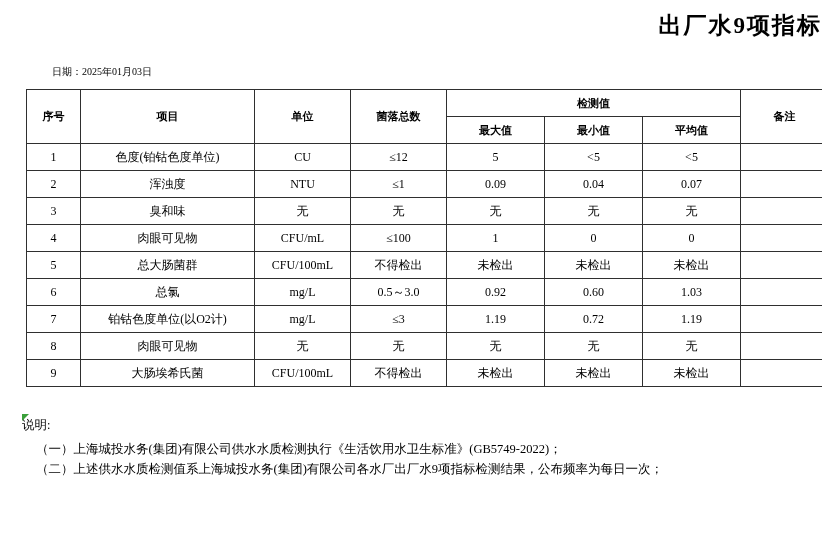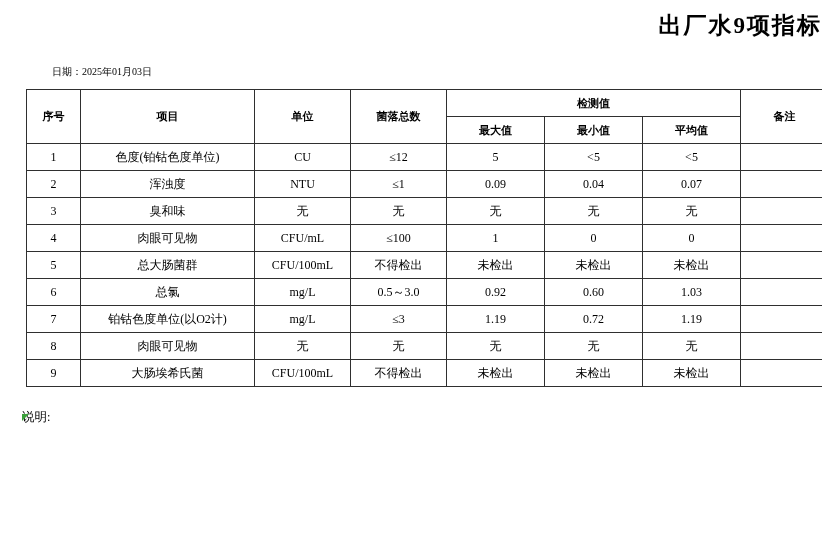--- a/index.html
+++ b/index.html
@@ -74,21 +74,21 @@
     position: absolute;
     left: 22px;
     top: 404px;
     width: 0;
     height: 0;
     border-left: 7px solid #3aa03a;
     border-bottom: 7px solid transparent;
   }
   .notes {
     margin-left: 22px;
-    margin-top: 20px;
+    margin-top: 28px;
     font-size: 12.5px;
     font-family: "Liberation Serif", "DejaVu Serif", serif;
     line-height: 20px;
   }
   .notes .head {
     margin-bottom: 4px;
   }
   .notes .line {
     margin-left: 14px;
   }
@@ -221,15 +221,17 @@
           <td></td>
         </tr>
       </tbody>
     </table>
   </div>
 
   <div class="note-marker"></div>
 
   <div class="notes">
     <div class="head">说明:</div>
+    <div class="line">（一）上海城投水务(集团)有限公司供水水质检测执行《生活饮用水卫生标准》(GB5749-2022)；</div>
+    <div class="line">（二）上述供水水质检测值系上海城投水务(集团)有限公司各水厂出厂水9项指标检测结果，公布频率为每日一次；</div>
   </div>
 
 </div>
 
 </body></html>

